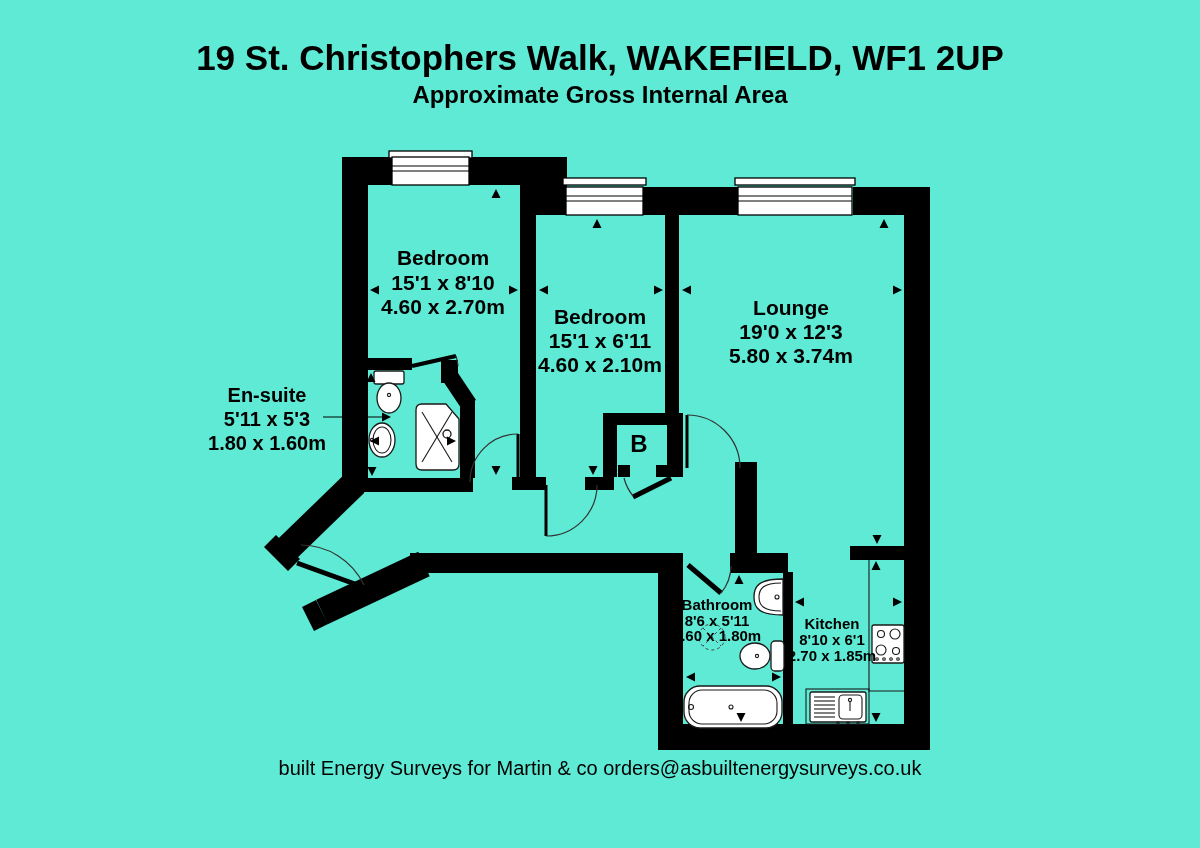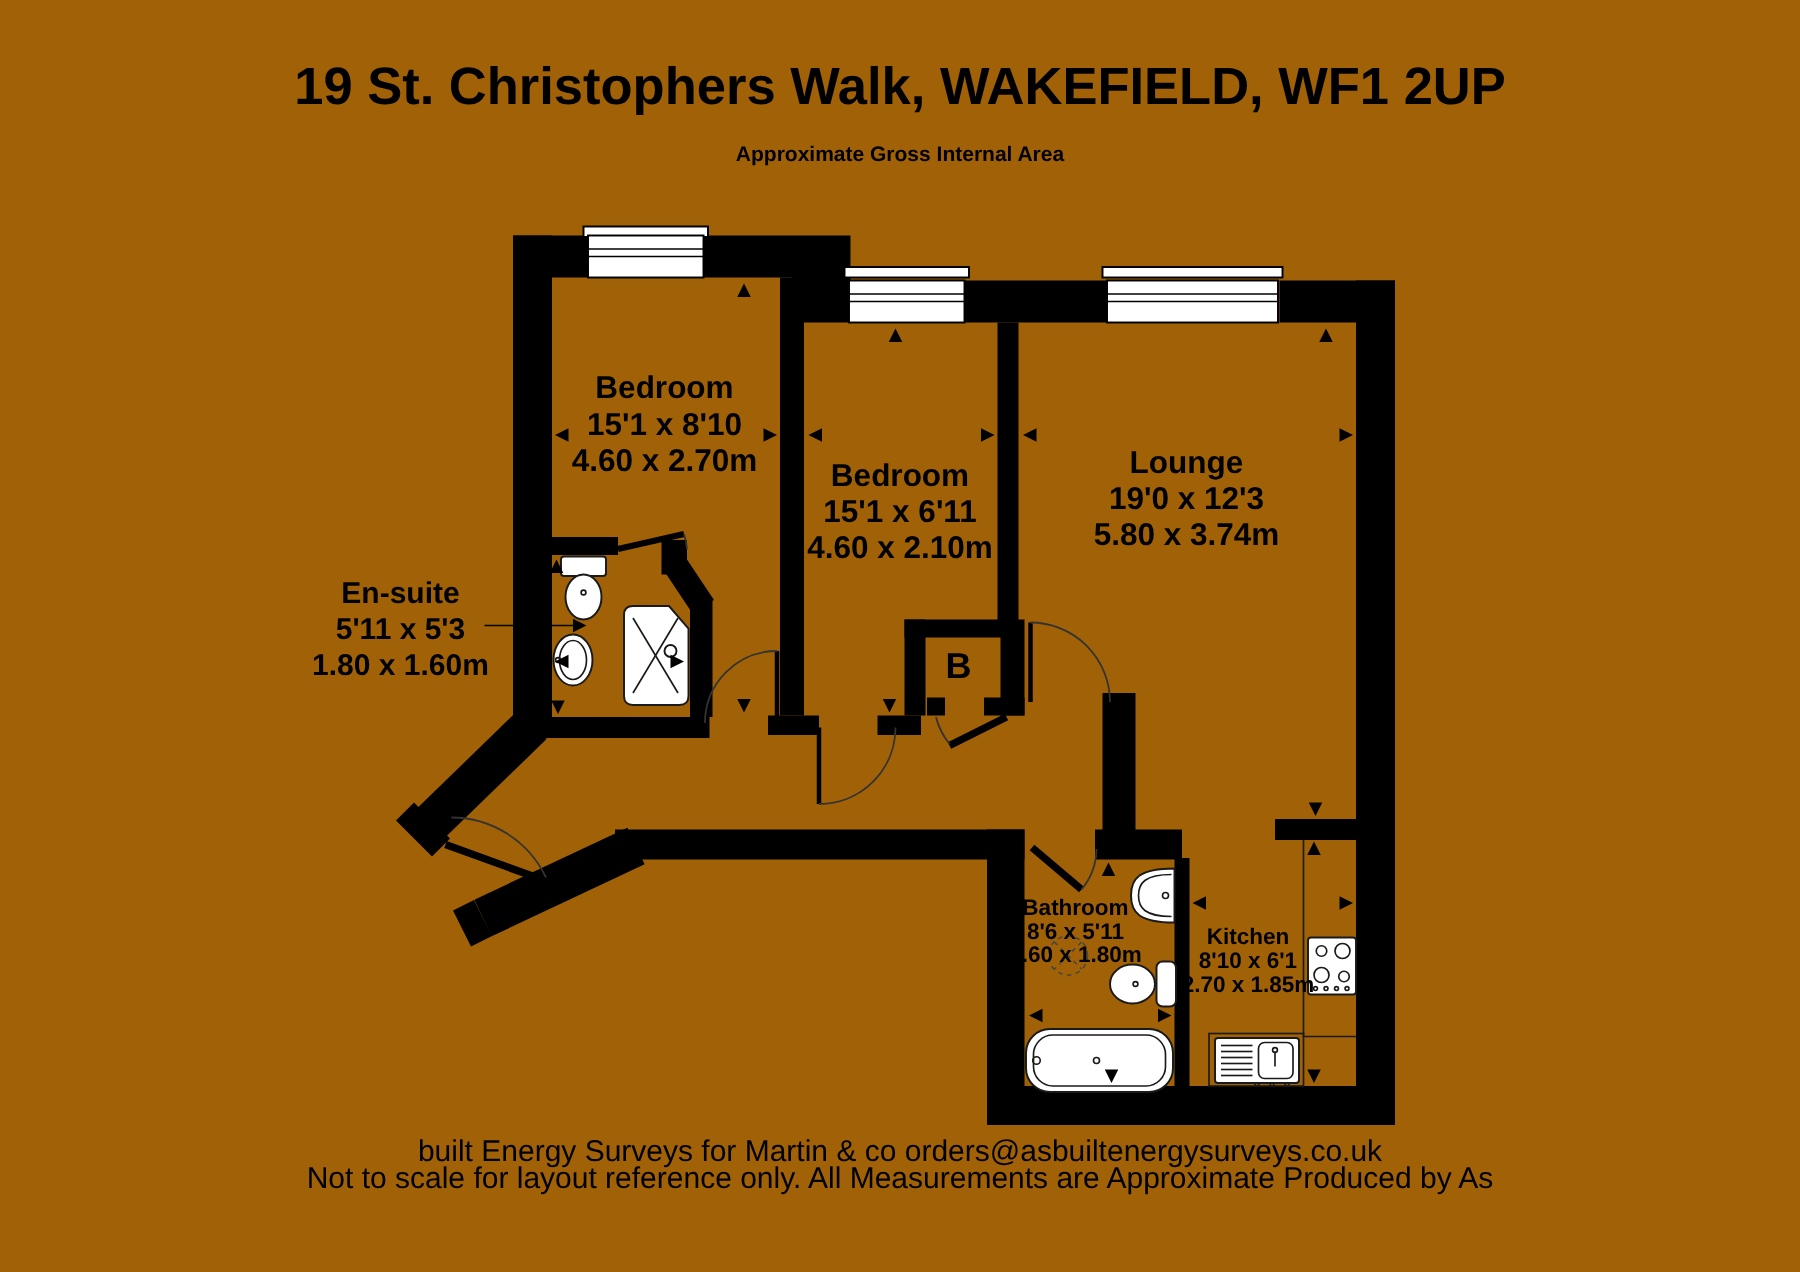--- a/index.html
+++ b/index.html
@@ -1,22 +1,22 @@
 <!DOCTYPE html>
 <html><head>
 <meta charset="utf-8">
 <style>
   html,body{margin:0;padding:0;background:#fff;}
   .canvas{
-    position:relative;width:1200px;height:848px;background:#a16207;
+    position:relative;width:1200px;height:848px;background:#5eead4;
     font-family:"Liberation Sans",sans-serif;color:#000;overflow:hidden;
   }
   .hdr{position:absolute;left:0;width:100%;text-align:center;font-weight:bold;white-space:pre;}
   #title{top:38px;font-size:35px;letter-spacing:0px;}
-  #subtitle{top:94px;font-size:14px;}
+  #subtitle{top:81px;font-size:24px;}
   #area{top:108px;font-size:18px;}
   .ftr{position:absolute;left:0;width:100%;text-align:center;font-weight:normal;font-size:20px;}
   #ftr1{top:775px;}
   #ftr2{top:757px;}
   svg{position:absolute;left:0;top:0;}
   svg text{font-family:"Liberation Sans",sans-serif;font-weight:bold;fill:#000;text-anchor:middle;}
   .wall{fill:#000;stroke:none;}
   .wline{stroke:#000;stroke-width:27;fill:none;}
   .fix{fill:#fff;stroke:#1a1a1a;stroke-width:1.3;}
   .fixl{fill:none;stroke:#1a1a1a;stroke-width:1.1;}
@@ -261,15 +261,14 @@
       </g>
       <g font-size="15">
         <text x="832" y="629">Kitchen</text>
         <text x="832" y="645">8'10 x 6'1</text>
         <text x="832" y="661">2.70 x 1.85m</text>
       </g>
       <text x="639" y="452" font-size="24">B</text>
     </g>
   </svg>
 
-  <div class="ftr" id="ftr1">Not to scale for layout reference only. All Measurements are Approximate Produced by As</div>
   <div class="ftr" id="ftr2">built Energy Surveys for Martin &amp; co orders@asbuiltenergysurveys.co.uk</div>
 </div>
 
 </body></html>

